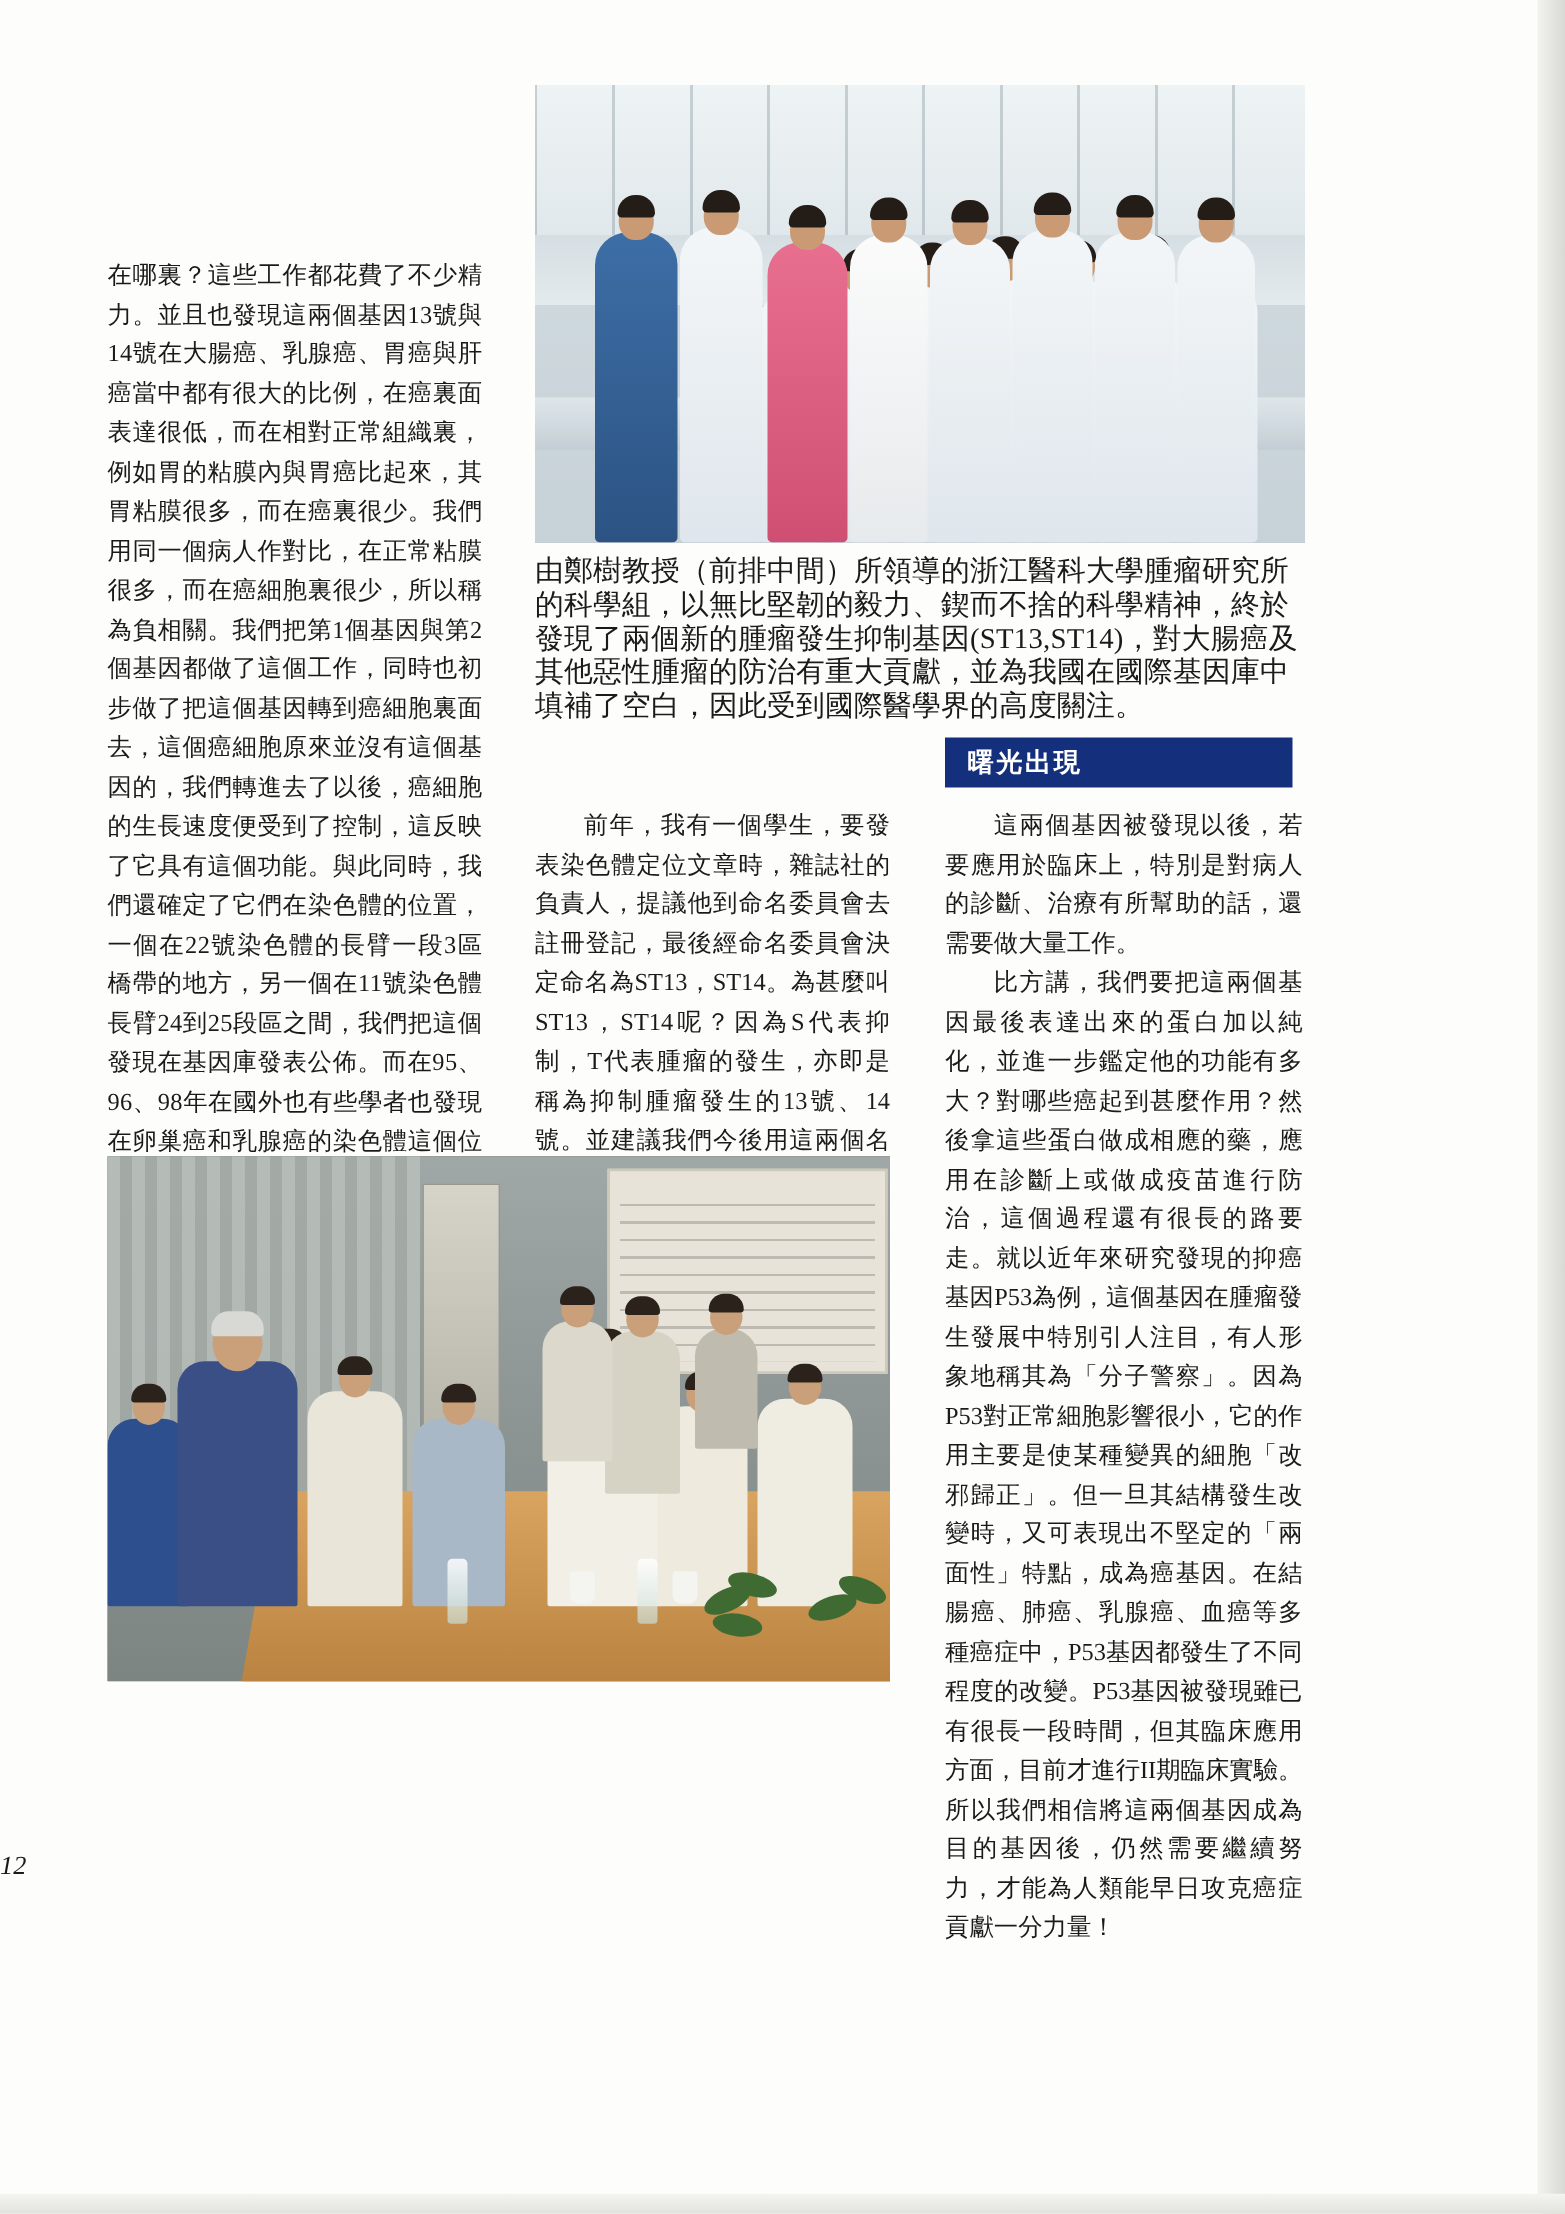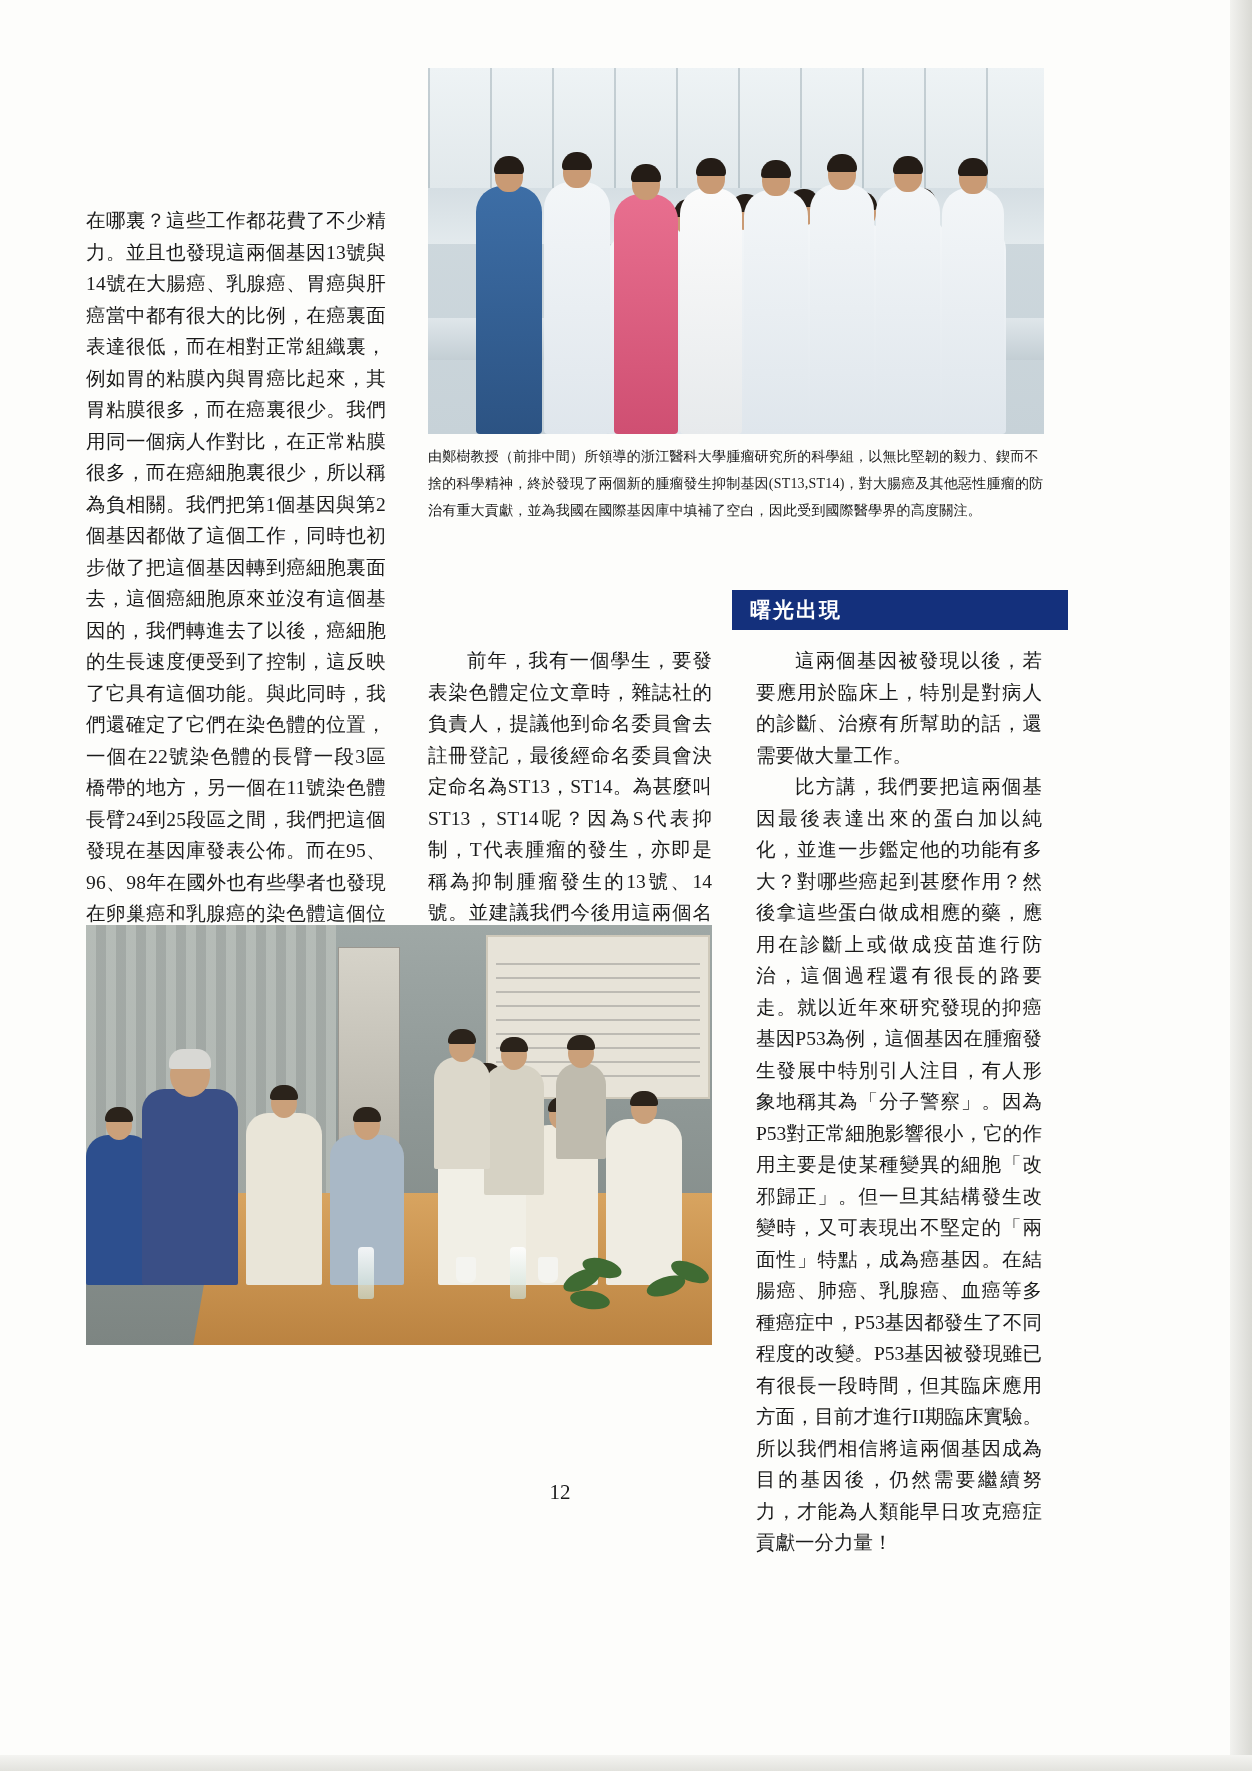--- a/index.html
+++ b/index.html
@@ -110,21 +110,21 @@
   .navy  { background: linear-gradient(to bottom, #3d6ea6, #2c5383); }
   .white { background: linear-gradient(to bottom, #fbfbfb, #e7eaec); }
   .pinkv { background: linear-gradient(to bottom, #e86f8f, #cf4f72); }
 
   
   .caption-top {
     position: absolute;
     left: 428px;
     top: 443px;
     width: 618px;
-    font-size: 14px;
+    font-size: 23px;
     line-height: 27px;
     letter-spacing: 0.2px;
   }
   .caption-top p { margin: 0; }
 
   
   .sec-head {
     position: absolute;
     height: 40px;
     background: #14307c;
@@ -132,21 +132,21 @@
     font-size: 21px;
     font-weight: bold;
     letter-spacing: 2px;
     display: flex;
     align-items: center;
     padding-left: 18px;
     box-sizing: border-box;
     font-family: "Liberation Sans", "DejaVu Sans", sans-serif;
   }
   #sec-fill { left: 428px; top: 590px; width: 284px; }
-  #sec-dawn { left: 732px; top: 590px; width: 336px; }
+  #sec-dawn { left: 756px; top: 590px; width: 278px; }
 
   
   .col-mid {
     position: absolute;
     left: 428px;
     top: 645px;
     width: 284px;
     font-size: 19.5px;
     line-height: 31.5px;
     text-align: justify;
@@ -245,23 +245,23 @@
     line-height: 29px;
     letter-spacing: 0.2px;
   }
   .caption-bottom p { margin: 0; }
 
   .page-number {
     position: absolute;
     left: 0;
     top: 1480px;
     width: 1120px;
-    text-align: center;
     font-size: 21px;
     font-family: "Liberation Serif", serif;
+    font-style: italic;
   }
 </style>
 </head>
 <body>
 
 <div class="page">
 
   <div class="col-left">
     <p>在哪裏？這些工作都花費了不少精力。並且也發現這兩個基因13號與14號在大腸癌、乳腺癌、胃癌與肝癌當中都有很大的比例，在癌裏面表達很低，而在相對正常組織裏，例如胃的粘膜內與胃癌比起來，其胃粘膜很多，而在癌裏很少。我們用同一個病人作對比，在正常粘膜很多，而在癌細胞裏很少，所以稱為負相關。我們把第1個基因與第2個基因都做了這個工作，同時也初步做了把這個基因轉到癌細胞裏面去，這個癌細胞原來並沒有這個基因的，我們轉進去了以後，癌細胞的生長速度便受到了控制，這反映了它具有這個功能。與此同時，我們還確定了它們在染色體的位置，一個在22號染色體的長臂一段3區橋帶的地方，另一個在11號染色體長臂24到25段區之間，我們把這個發現在基因庫發表公佈。而在95、96、98年在國外也有些學者也發現在卵巢癌和乳腺癌的染色體這個位置上有一個抑癌基因，換句話說，這也證明了我們發現的正確性。</p>
   </div>

